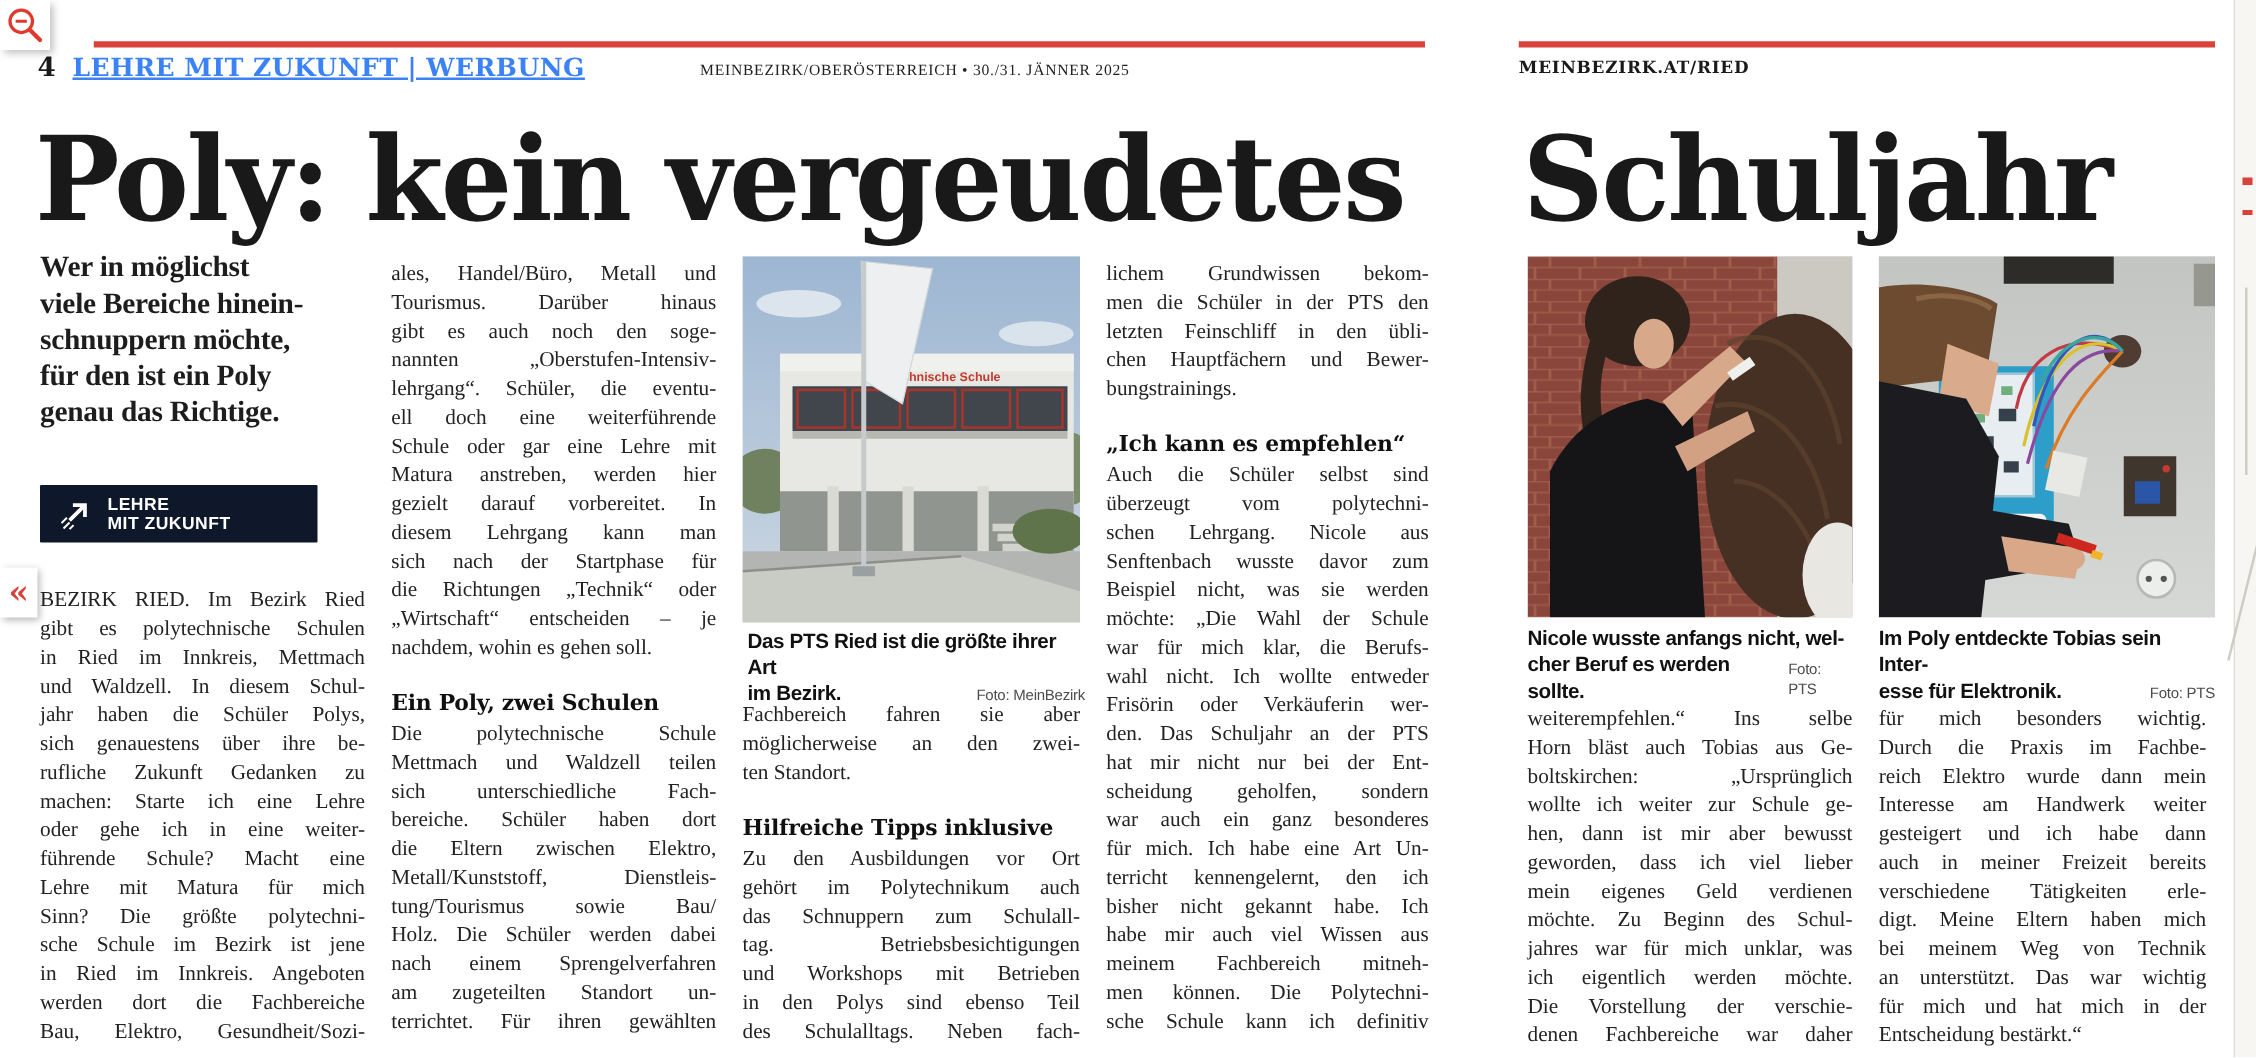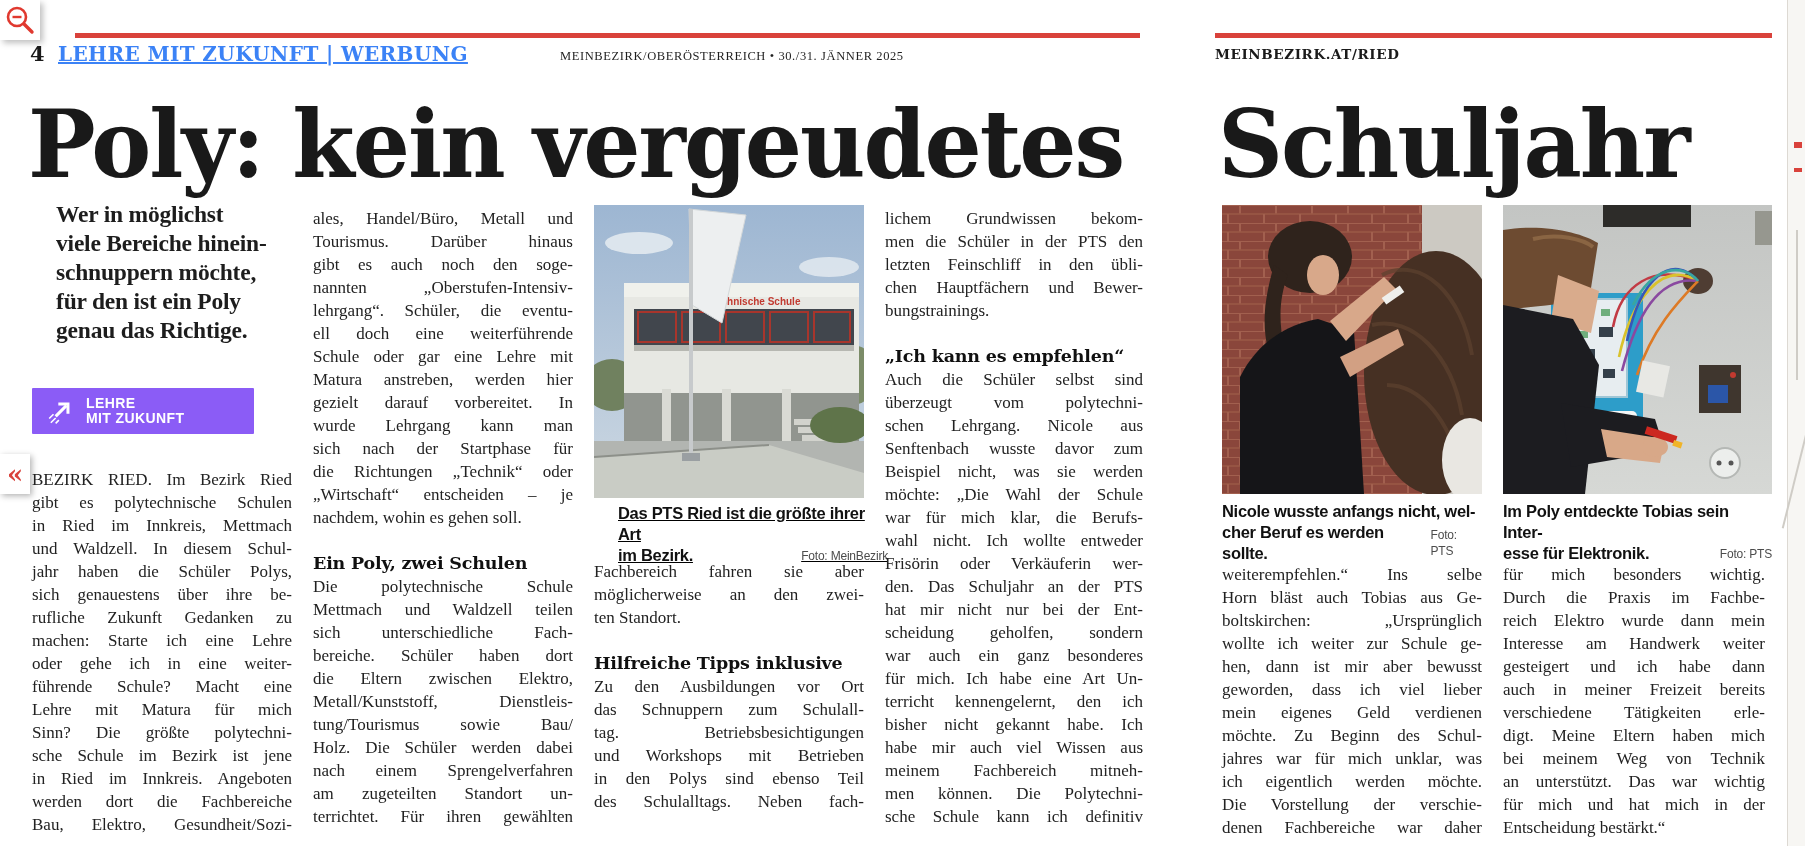--- a/index.html
+++ b/index.html
@@ -14,32 +14,32 @@
   .dateline{position:absolute;left:560px;top:48px;width:448px;text-align:left;
             font:12.5px/16px "Liberation Serif",serif;color:#1f1f1f;letter-spacing:0.6px;}
   .site{position:absolute;left:1215px;top:45px;font:bold 13.5px/18px "DejaVu Serif",serif;
         color:#1a1a1a;letter-spacing:0.6px;}
   .headline{position:absolute;top:88px;font:bold 90px/108px "DejaVu Serif",serif;color:#191919;
             letter-spacing:-2px;white-space:nowrap;transform:scaleY(1.04);transform-origin:top left;}
   .hl-left{left:28px;}
   .hl-right{left:1218px;}
   .intro{position:absolute;left:32px;top:200px;width:270px;
          font:bold 23.5px/29px "Liberation Serif",serif;color:#1d1d1d;letter-spacing:-0.2px;}
-  .badge{position:absolute;left:32px;top:388px;width:222px;height:46px;background:#8b5cf6;
+  .badge{position:absolute;left:32px;top:388px;width:222px;height:46px;background:#0f172a;
          display:flex;align-items:center;gap:10px;padding-left:14px;box-sizing:border-box;border-radius:1px;}
   .badge-text{font:bold 14px/15.5px "Liberation Sans",sans-serif;color:#fff;letter-spacing:0.4px;}
   .tab{position:absolute;background:#fff;box-shadow:2px 2px 6px rgba(0,0,0,0.3);
        display:flex;align-items:center;justify-content:center;}
   .zoom-tab{left:0;top:0;width:40px;height:40px;box-shadow:3px 3px 6px rgba(0,0,0,0.25);}
   .back-tab{left:0;top:454px;width:30px;height:40px;}
   .back-glyph{font:bold 26px/26px "DejaVu Serif",serif;color:#d9423b;}
   .col{position:absolute;}
   .line{font:17px/23px "Liberation Serif",serif;color:#222;text-align:justify;text-align-last:justify;}
   .line.last{text-align-last:left;}
-  .iline{font:inherit;margin-left:24px;}
+  .iline{font:inherit;}
   .subhead{font:bold 17.5px/23px "DejaVu Serif",serif;color:#101010;letter-spacing:-0.2px;}
   .gap{height:23px;}
   .photo{position:absolute;overflow:hidden;background:#ddd;}
   .photo svg{display:block;}
   .caption{position:absolute;}
   .cap1{font:bold 16.5px/21px "Liberation Sans",sans-serif;color:#111;letter-spacing:-0.3px;}
   .caprow{display:flex;justify-content:space-between;align-items:center;}
   .credit{font:12px/16px "Liberation Sans",sans-serif;color:#4c4c4c;letter-spacing:-0.2px;}
   .edge-sliver{position:absolute;left:1787px;top:0;width:18px;height:846px;background:#f7f6f3;
                border-left:1px solid #ddd9d3;}
@@ -129,21 +129,21 @@
         </g>
       <rect x="0" y="236" width="270" height="57" fill="#b2b5b1"></rect>
       <polygon points="0,252 175,240 270,268 270,293 0,293" fill="#c9ccc5"></polygon>
       <line x1="0" y1="252" x2="175" y2="240" stroke="#8d908a" stroke-width="2"></line>
       <polygon points="95,4 152,10 128,118 98,100" fill="#edeff0" stroke="#d3d7d9" stroke-width="1"></polygon>
       <rect x="95" y="4" width="4" height="246" fill="#c7cacc"></rect>
       <rect x="88" y="248" width="18" height="8" fill="#9a9fa2"></rect>
       <ellipse cx="246" cy="220" rx="30" ry="18" fill="#5f744a"></ellipse>
     </svg>
   </div>
-  <div class="caption" style="left:618px;top:503px;width:270px;text-decoration:underline;">
+  <div class="caption" style="left:598px;top:503px;width:270px;">
     <div class="cap1">Das PTS Ried ist die größte ihrer Art</div>
     <div class="caprow">
       <span class="cap1">im Bezirk.</span>
       <span class="credit">Foto: MeinBezirk</span>
     </div>
   </div>
 
   <div class="col" style="left:32px;top:468px;width:260px;">
       <div class="line">BEZIRK RIED. Im Bezirk Ried</div>
       <div class="line">gibt es polytechnische Schulen</div>
@@ -165,21 +165,21 @@
   <div class="col" style="left:313px;top:207px;width:260px;">
       <div class="line">ales, Handel/Büro, Metall und</div>
       <div class="line">Tourismus. Darüber hinaus</div>
       <div class="line">gibt es auch noch den soge-</div>
       <div class="line">nannten „Oberstufen-Intensiv-</div>
       <div class="line">lehrgang“. Schüler, die eventu-</div>
       <div class="line">ell doch eine weiterführende</div>
       <div class="line">Schule oder gar eine Lehre mit</div>
       <div class="line">Matura anstreben, werden hier</div>
       <div class="line">gezielt darauf vorbereitet. In</div>
-      <div class="line">wurde Lehrgang kann man</div>
+      <div class="line">diesem Lehrgang kann man</div>
       <div class="line">sich nach der Startphase für</div>
       <div class="line">die Richtungen „Technik“ oder</div>
       <div class="line">„Wirtschaft“ entscheiden – je</div>
       <div class="line last">nachdem, wohin es gehen soll.</div>
       <div class="gap"></div>
       <div class="subhead">Ein Poly, zwei Schulen</div>
       <div class="line">Die polytechnische Schule</div>
       <div class="line">Mettmach und Waldzell teilen</div>
       <div class="line">sich unterschiedliche Fach-</div>
       <div class="line">bereiche. Schüler haben dort</div>
@@ -191,20 +191,21 @@
       <div class="line">am zugeteilten Standort un-</div>
       <div class="line">terrichtet. Für ihren gewählten</div>
     </div>
   <div class="col" style="left:594px;top:560px;width:270px;">
       <div class="line">Fachbereich fahren sie aber</div>
       <div class="line">möglicherweise an den zwei-</div>
       <div class="line last">ten Standort.</div>
       <div class="gap"></div>
       <div class="subhead">Hilfreiche Tipps inklusive</div>
       <div class="line">Zu den Ausbildungen vor Ort</div>
+      <div class="line">gehört im Polytechnikum auch</div>
       <div class="line">das Schnuppern zum Schulall-</div>
       <div class="line">tag. Betriebsbesichtigungen</div>
       <div class="line">und Workshops mit Betrieben</div>
       <div class="line">in den Polys sind ebenso Teil</div>
       <div class="line">des Schulalltags. Neben fach-</div>
     </div>
   <div class="col" style="left:885px;top:207px;width:258px;">
       <div class="line">lichem Grundwissen bekom-</div>
       <div class="line">men die Schüler in der PTS den</div>
       <div class="line">letzten Feinschliff in den übli-</div>

